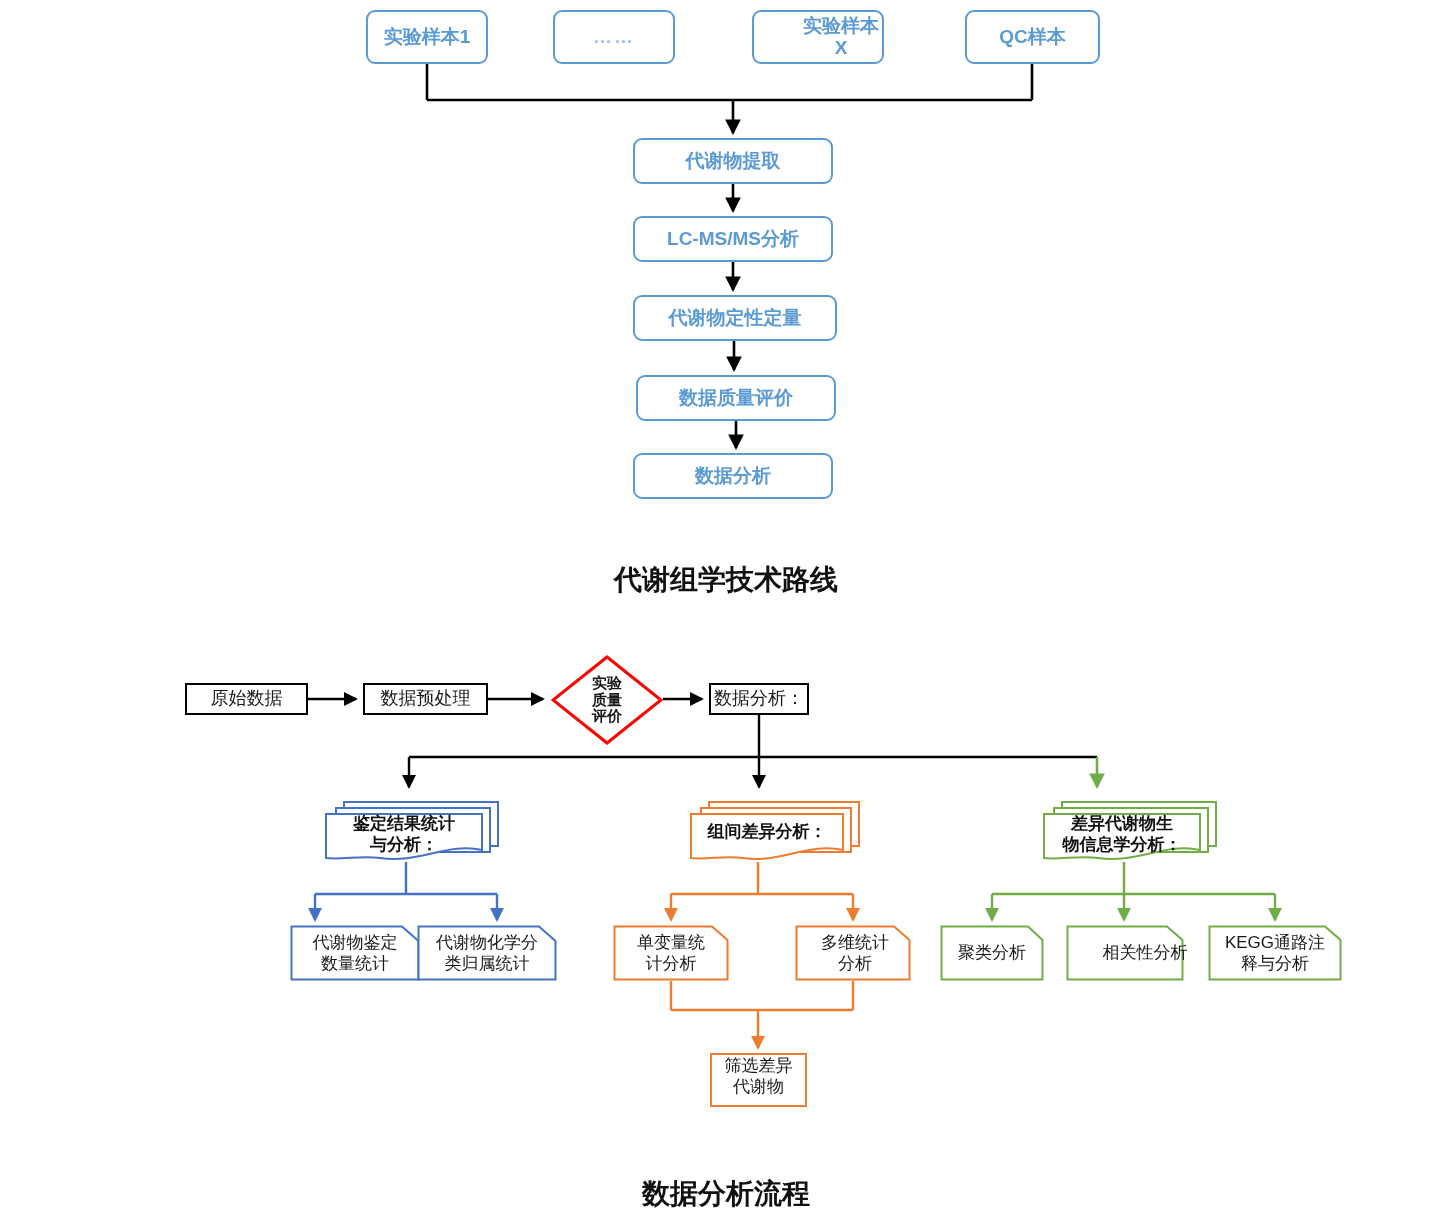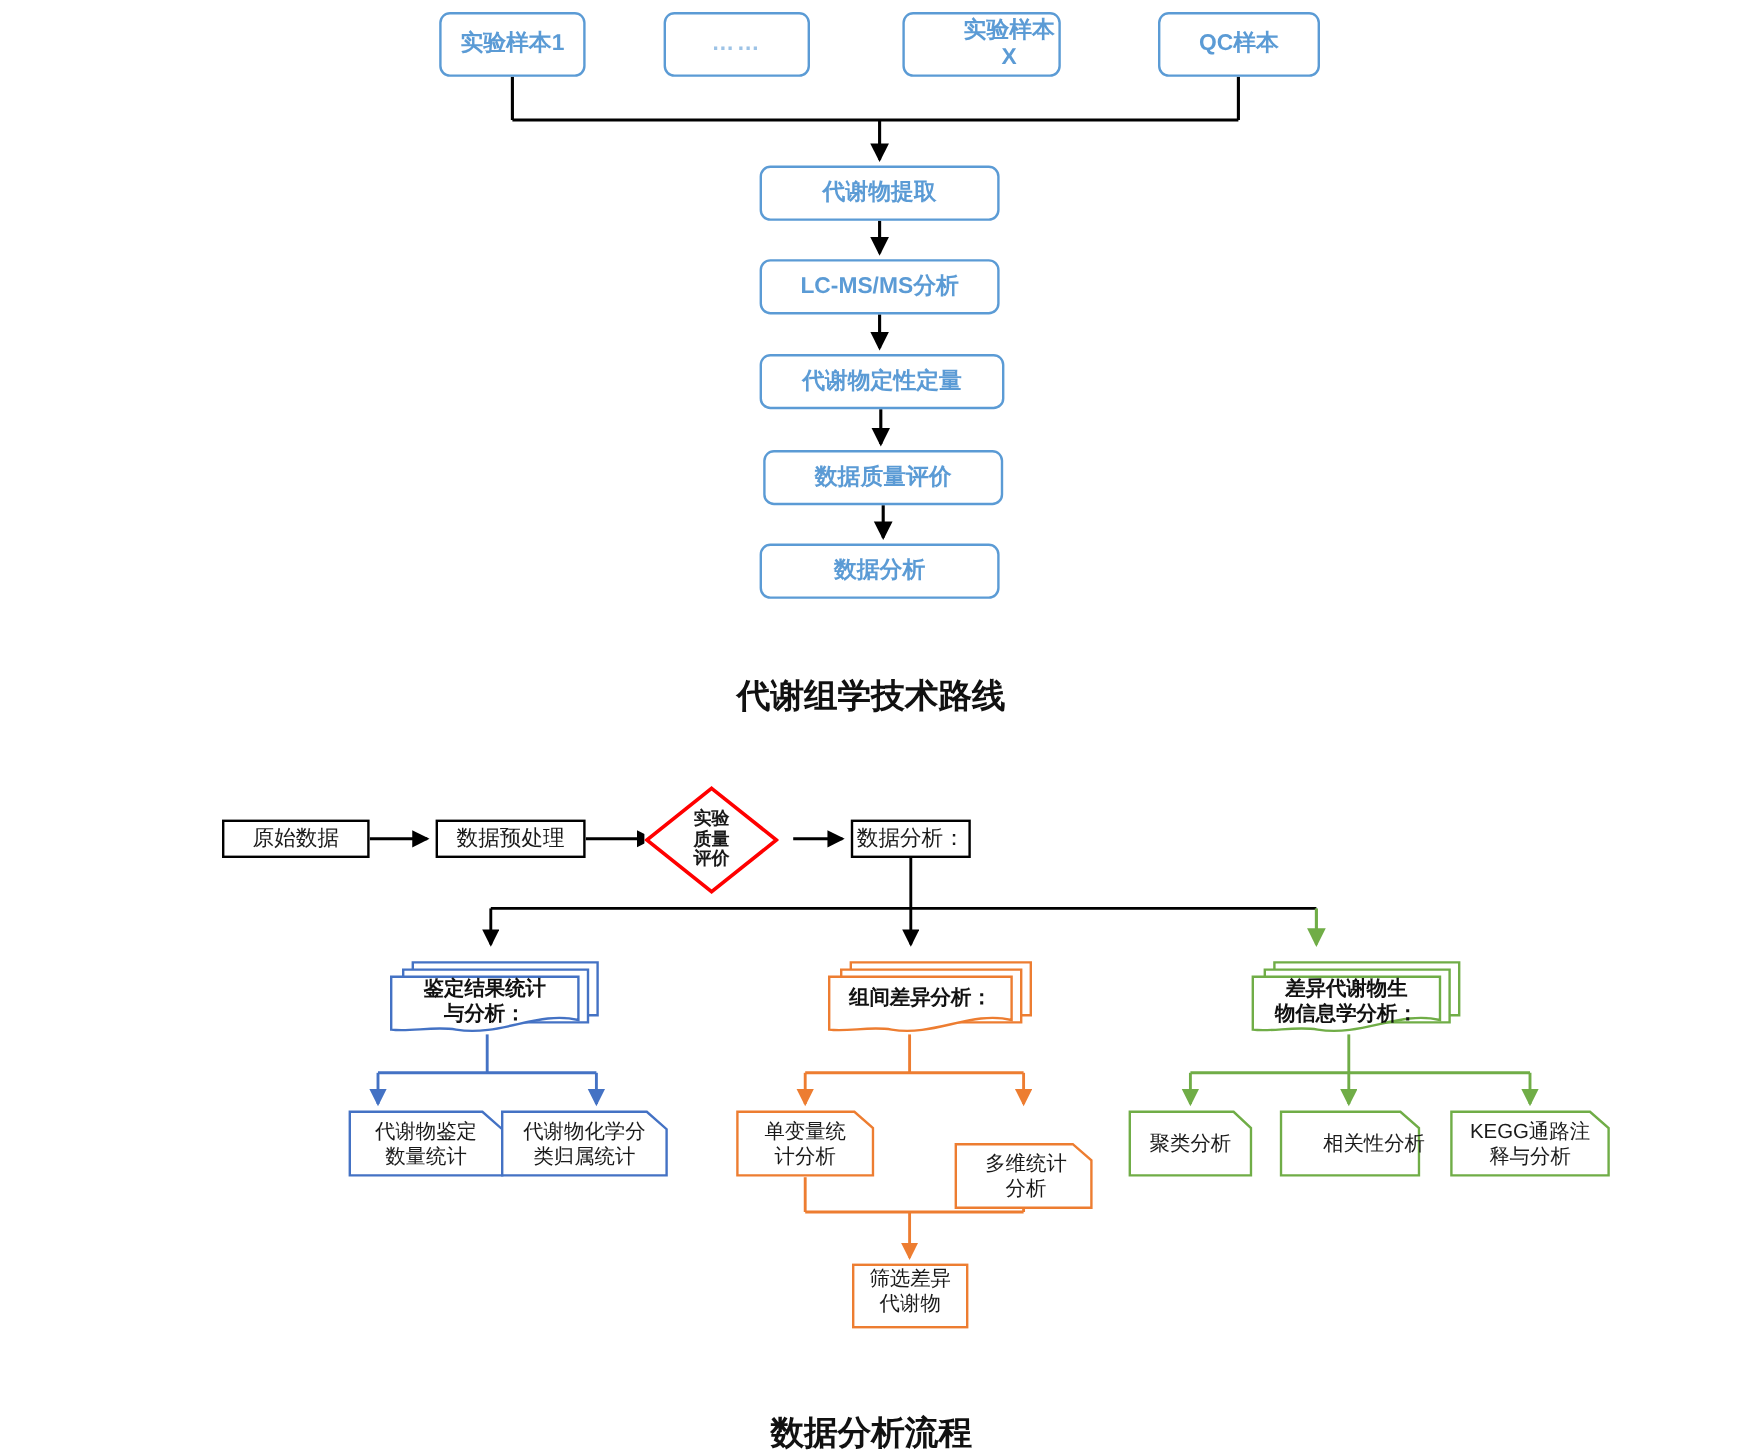--- a/index.html
+++ b/index.html
@@ -179,21 +179,21 @@
   <div class="node rbox" style="left:633px;top:295px;width:204px;height:46px;">代谢物定性定量</div>
   <div class="node rbox" style="left:636px;top:375px;width:200px;height:46px;">数据质量评价</div>
   <div class="node rbox" style="left:633px;top:453px;width:200px;height:46px;">数据分析</div>
 
   <div class="caption" style="top:561px;">代谢组学技术路线</div>
 
   <div class="node kbox" style="left:185px;top:683px;width:123px;height:32px;">原始数据</div>
   <div class="node kbox" style="left:363px;top:683px;width:125px;height:32px;">数据预处理</div>
   <div class="node kbox" style="left:709px;top:683px;width:100px;height:32px;">数据分析：</div>
 
-  <div class="shape" style="left:537px;top:655px;width:112px;height:90px;justify-content:center;">
+  <div class="shape" style="left:551px;top:655px;width:112px;height:90px;justify-content:center;">
     <svg width="112" height="90" viewBox="0 0 112 90" style="position:absolute;left:0;top:0;">
       <polygon points="56,2 110,45 56,88 2,45" fill="#fff" stroke="#ff0000" stroke-width="3"></polygon>
     </svg>
     <span class="inner" style="font-size:15px;font-weight:bold;line-height:1.12;">实验
 质量
 评价</span>
   </div>
 
   <div class="stackwrap" style="left:322px;top:788px;width:180px;height:76px;">
     <svg width="180" height="76" viewBox="0 0 180 76">
@@ -229,21 +229,21 @@
     <span class="lbl" style="left:4px;top:26px;width:152px;height:36px;">组间差异分析：</span>
   </div>
 
   <div class="leafwrap" style="left:613px;top:925px;width:116px;height:56px;">
     <svg width="116" height="56" viewBox="0 0 116 56">
       <path d="M1.5,1.5 H99 L114.5,15 V54.5 H1.5 Z" fill="#fff" stroke="#ed7d31" stroke-width="2"></path>
     </svg>
     <span class="lbl">单变量统
 计分析</span>
   </div>
-  <div class="leafwrap" style="left:795px;top:925px;width:120px;height:56px;margin-top:27px;">
+  <div class="leafwrap" style="left:795px;top:925px;width:120px;height:56px;">
     <svg width="116" height="56" viewBox="0 0 116 56">
       <path d="M1.5,1.5 H99 L114.5,15 V54.5 H1.5 Z" fill="#fff" stroke="#ed7d31" stroke-width="2"></path>
     </svg>
     <span class="lbl">多维统计
 分析</span>
   </div>
 
   <div class="plainbox" style="left:710px;top:1053px;width:97px;height:54px;border:2px solid #ed7d31;">
     <span>筛选差异
 代谢物</span>

